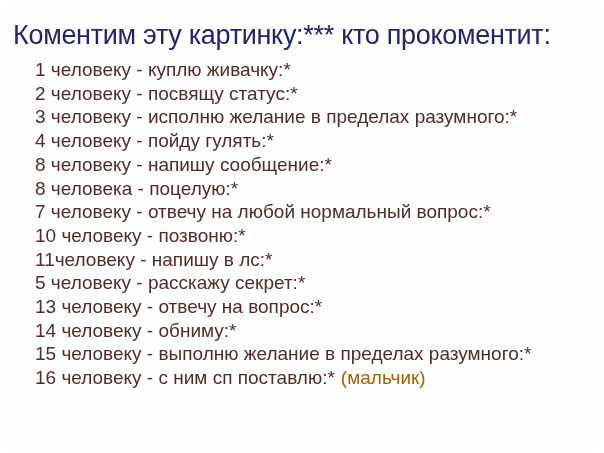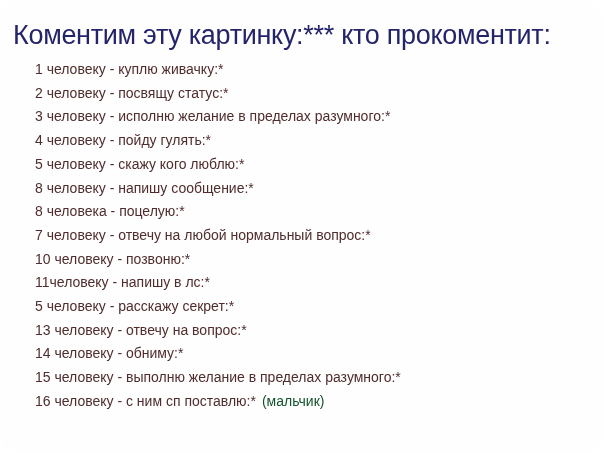--- a/index.html
+++ b/index.html
@@ -26,41 +26,40 @@
     white-space: nowrap;
     letter-spacing: -0.3px;
   }
   .list {
     position: absolute;
     left: 35px;
     top: 58px;
     width: 560px;
   }
   .row {
-    font-size: 14px;
+    font-size: 19px;
     line-height: 23.7px;
     color: #502c2c;
     white-space: nowrap;
   }
   .watermark {
-    color: #14532d;
+    color: #a16207;
     margin-left: 6px;
   }
 </style>
 </head>
 <body>
 
 <div class="canvas">
   <div class="title">Коментим эту картинку:*** кто прокоментит:</div>
   <div class="list">
     <div class="row"><span>1 человеку - куплю живачку:*</span></div>
     <div class="row"><span>2 человеку - посвящу статус:*</span></div>
     <div class="row"><span>3 человеку - исполню желание в пределах разумного:*</span></div>
     <div class="row"><span>4 человеку - пойду гулять:*</span></div>
-    <div class="row"><span>5 человеку - скажу кого люблю:*</span></div>
     <div class="row"><span>8 человеку - напишу сообщение:*</span></div>
     <div class="row"><span>8 человека - поцелую:*</span></div>
     <div class="row"><span>7 человеку - отвечу на любой нормальный вопрос:*</span></div>
     <div class="row"><span>10 человеку - позвоню:*</span></div>
     <div class="row"><span>11человеку - напишу в лс:*</span></div>
     <div class="row"><span>5 человеку - расскажу секрет:*</span></div>
     <div class="row"><span>13 человеку - отвечу на вопрос:*</span></div>
     <div class="row"><span>14 человеку - обниму:*</span></div>
     <div class="row"><span>15 человеку - выполню желание в пределах разумного:*</span></div>
     <div class="row"><span>16 человеку - с ним сп поставлю:*</span><span class="watermark">(мальчик)</span></div>

